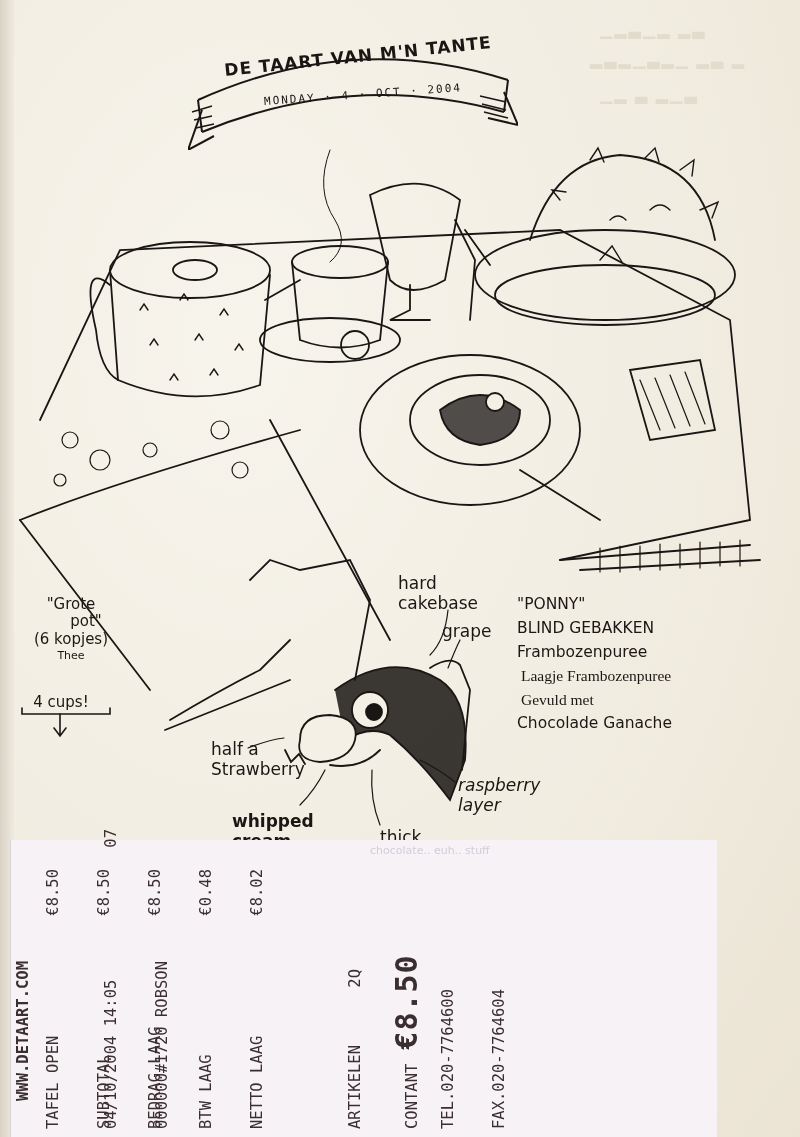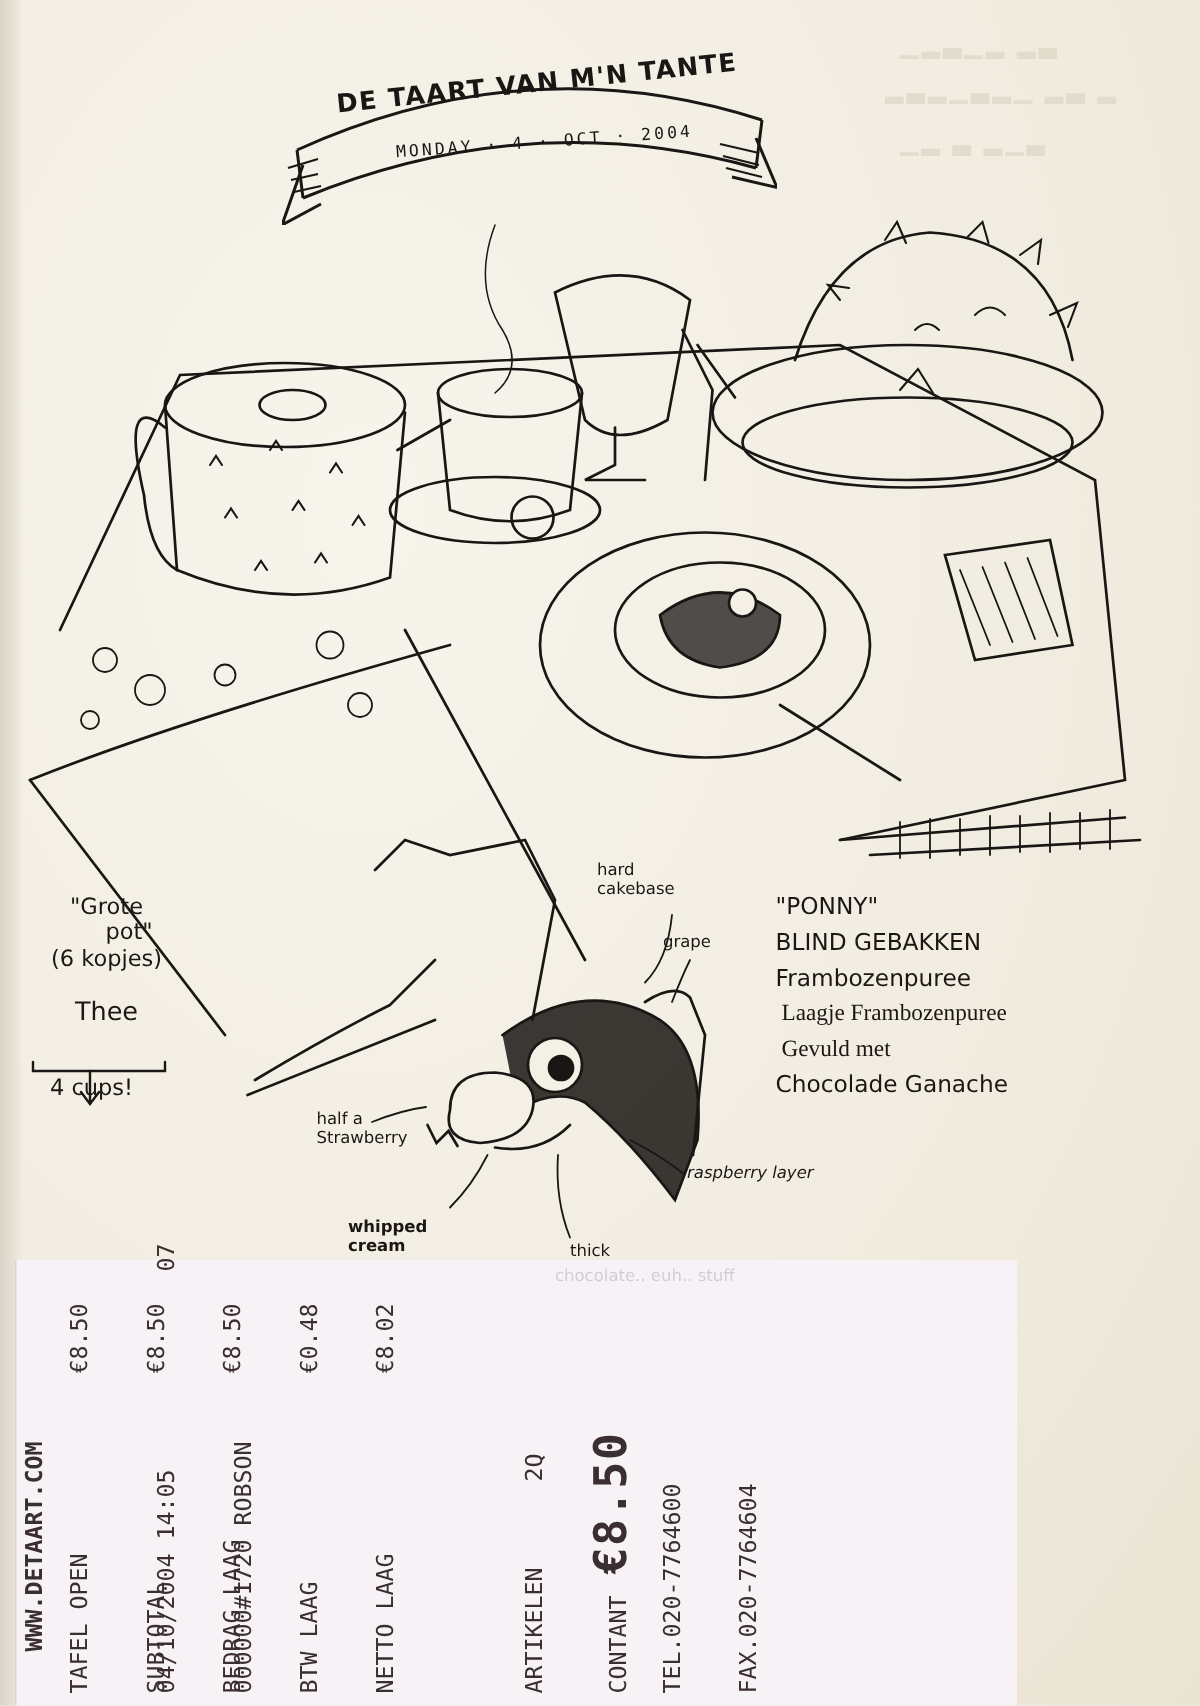--- a/index.html
+++ b/index.html
@@ -36,28 +36,29 @@
     
     .sketch { position: absolute; left: 0; top: 0; }
     .hand {
       position: absolute; font-family: "DejaVu Sans", sans-serif; color: #1c1714;
       line-height: 1.15;
     }
     .notes { left: 517px; top: 596px; font-size: 15.5px; }
     .notes div { margin-bottom: 6px; }
     .notes .indent { padding-left: 4px; font-family: Liberation Serif, serif; }
     .tea { left: 16px; top: 596px; font-size: 15px; text-align: center; width: 110px; }
-    .tea .thee { font-size: 17px; margin-top: 18px; }
+    .tea .thee { font-size: 11px; margin-top: 2px; }
     .tea .cups { margin-top: 32px; margin-left: -20px; }
-    .label { font-size: 11px; }
+    .label { font-size: 17px; }
     
     .receipt {
       position: absolute; left: 10px; top: 840px; width: 668px; height: 297px;
       background: #f6f2f5;
       box-shadow: inset 1px 0 0 #d8d2d6;
+      padding-left: 39px;
     }
     .receipt-faint {
       position: absolute; top: 4px; color: #d3cdd9; font-family: "DejaVu Sans", sans-serif; font-size: 11px;
     }
     .rcol {
       position: absolute; bottom: 8px; transform-origin: left bottom;
       transform: rotate(-90deg);
       font-family: "DejaVu Sans Mono", monospace; color: #3a2e30;
       font-size: 15.5px; line-height: 17px; white-space: pre; letter-spacing: 0px;
     }

